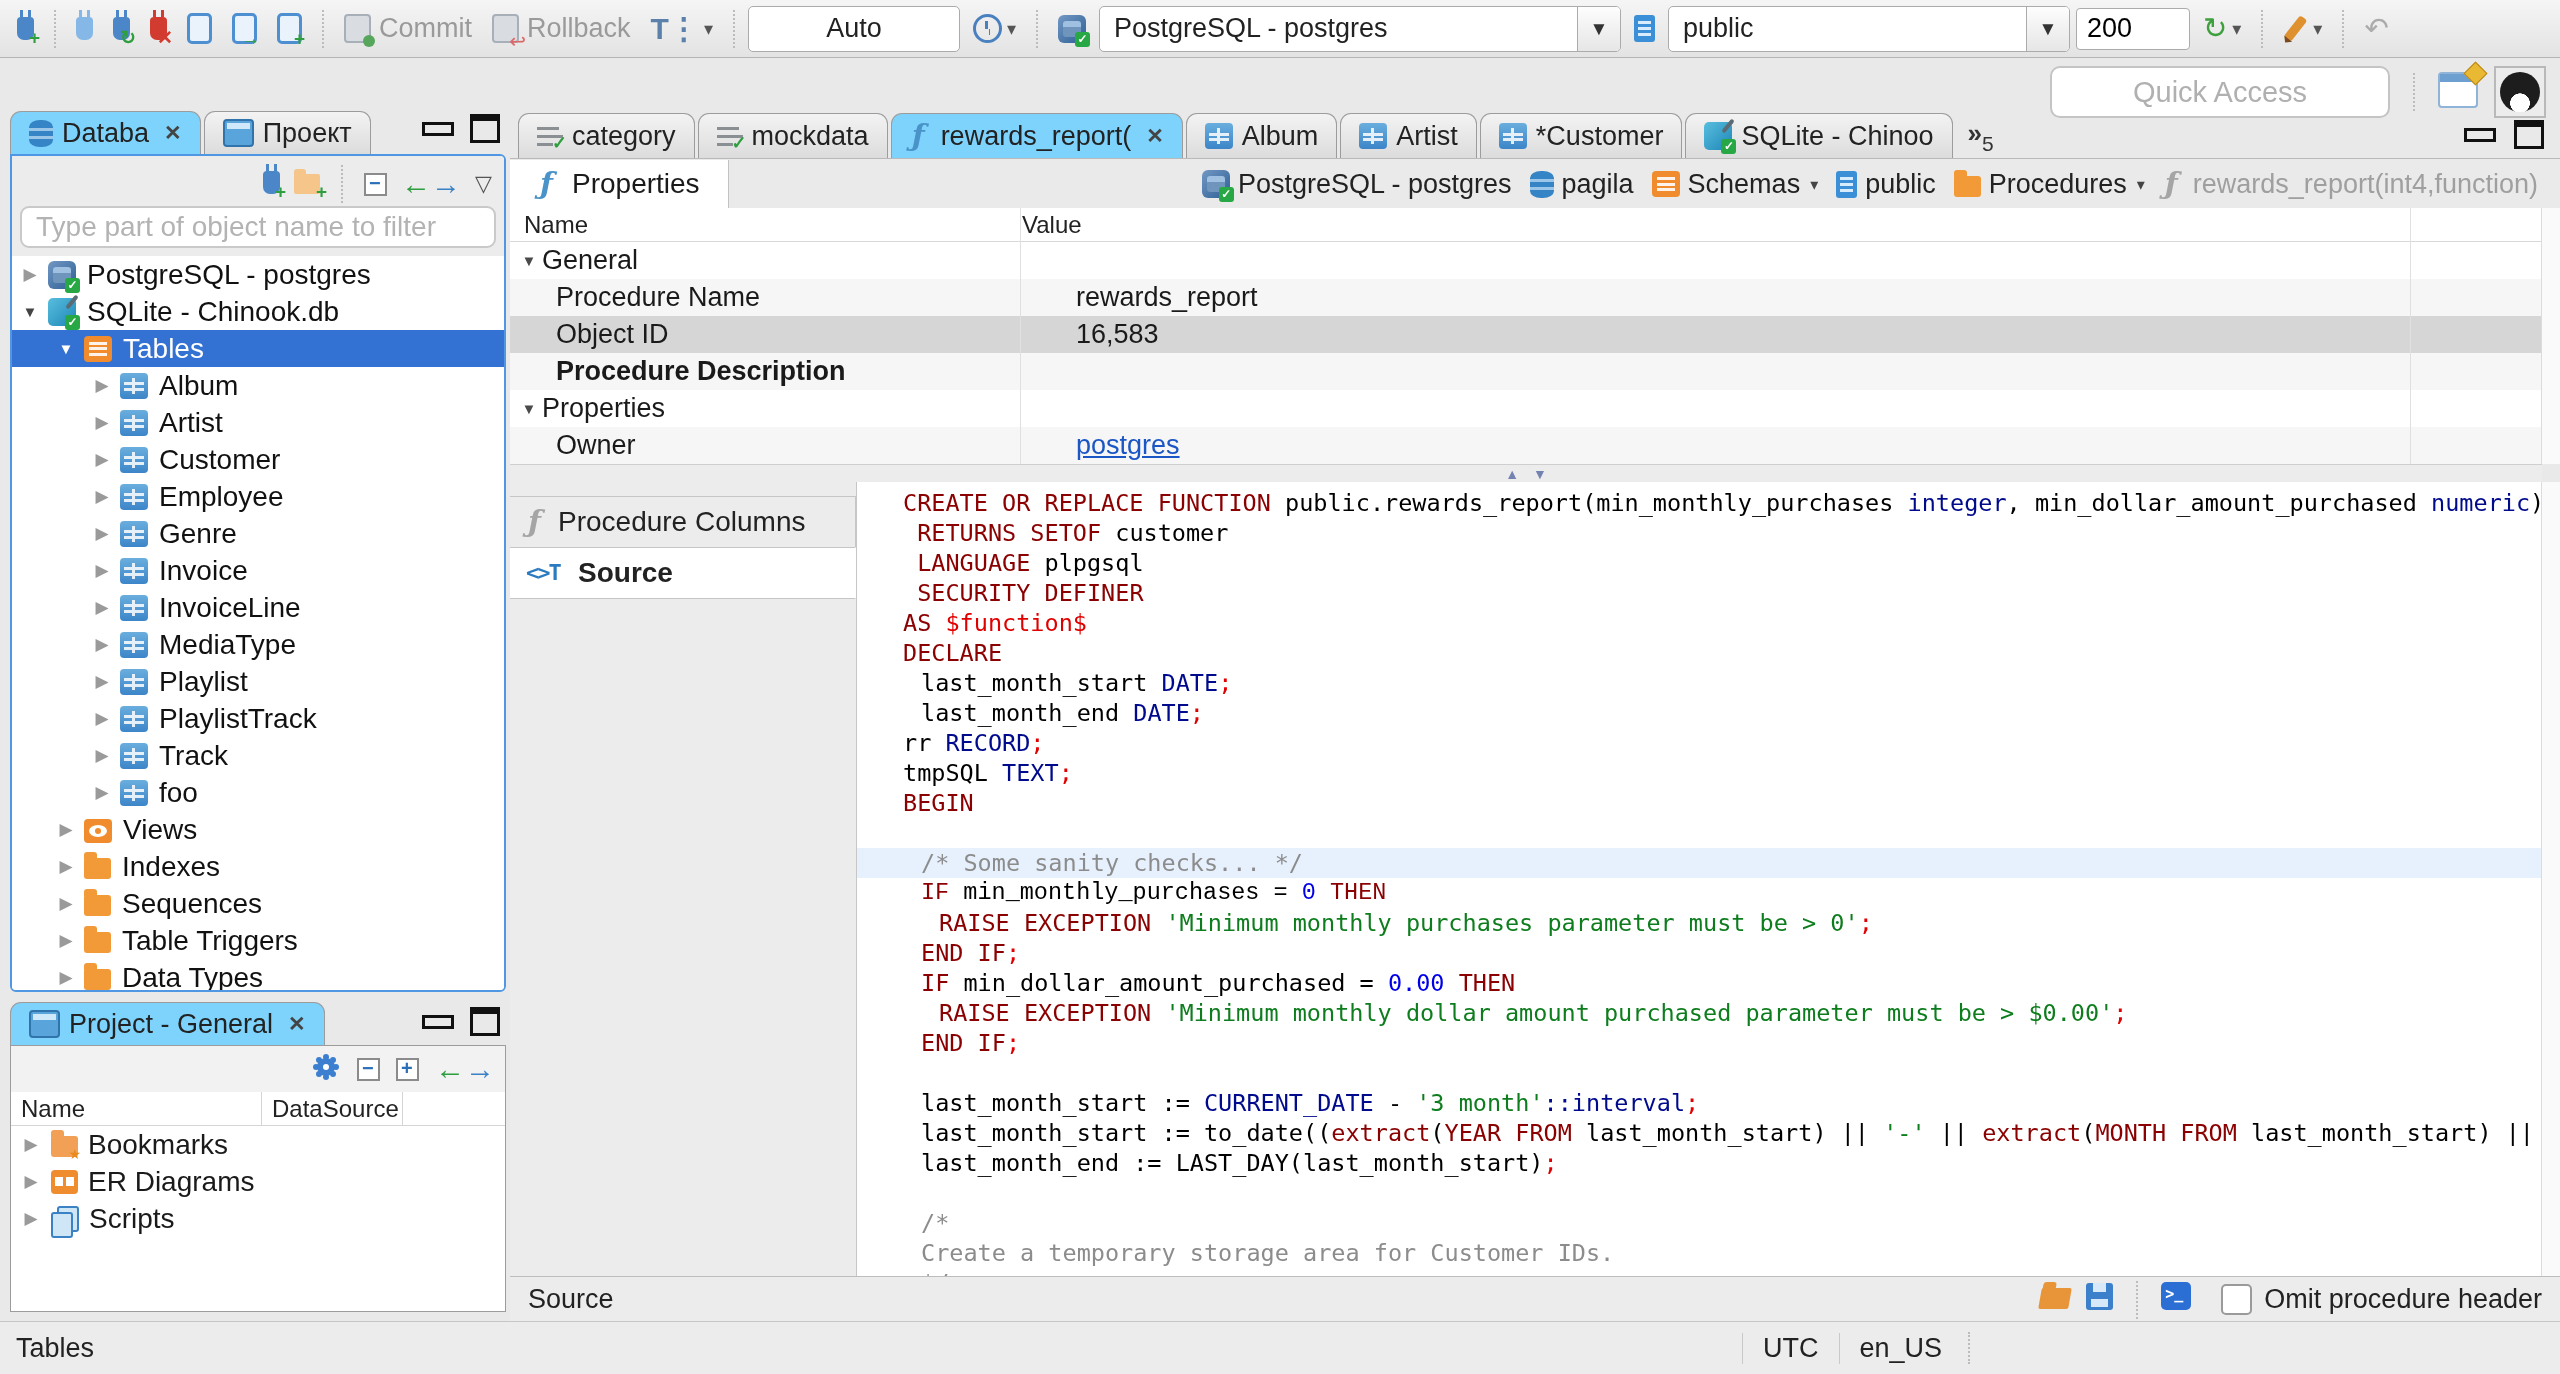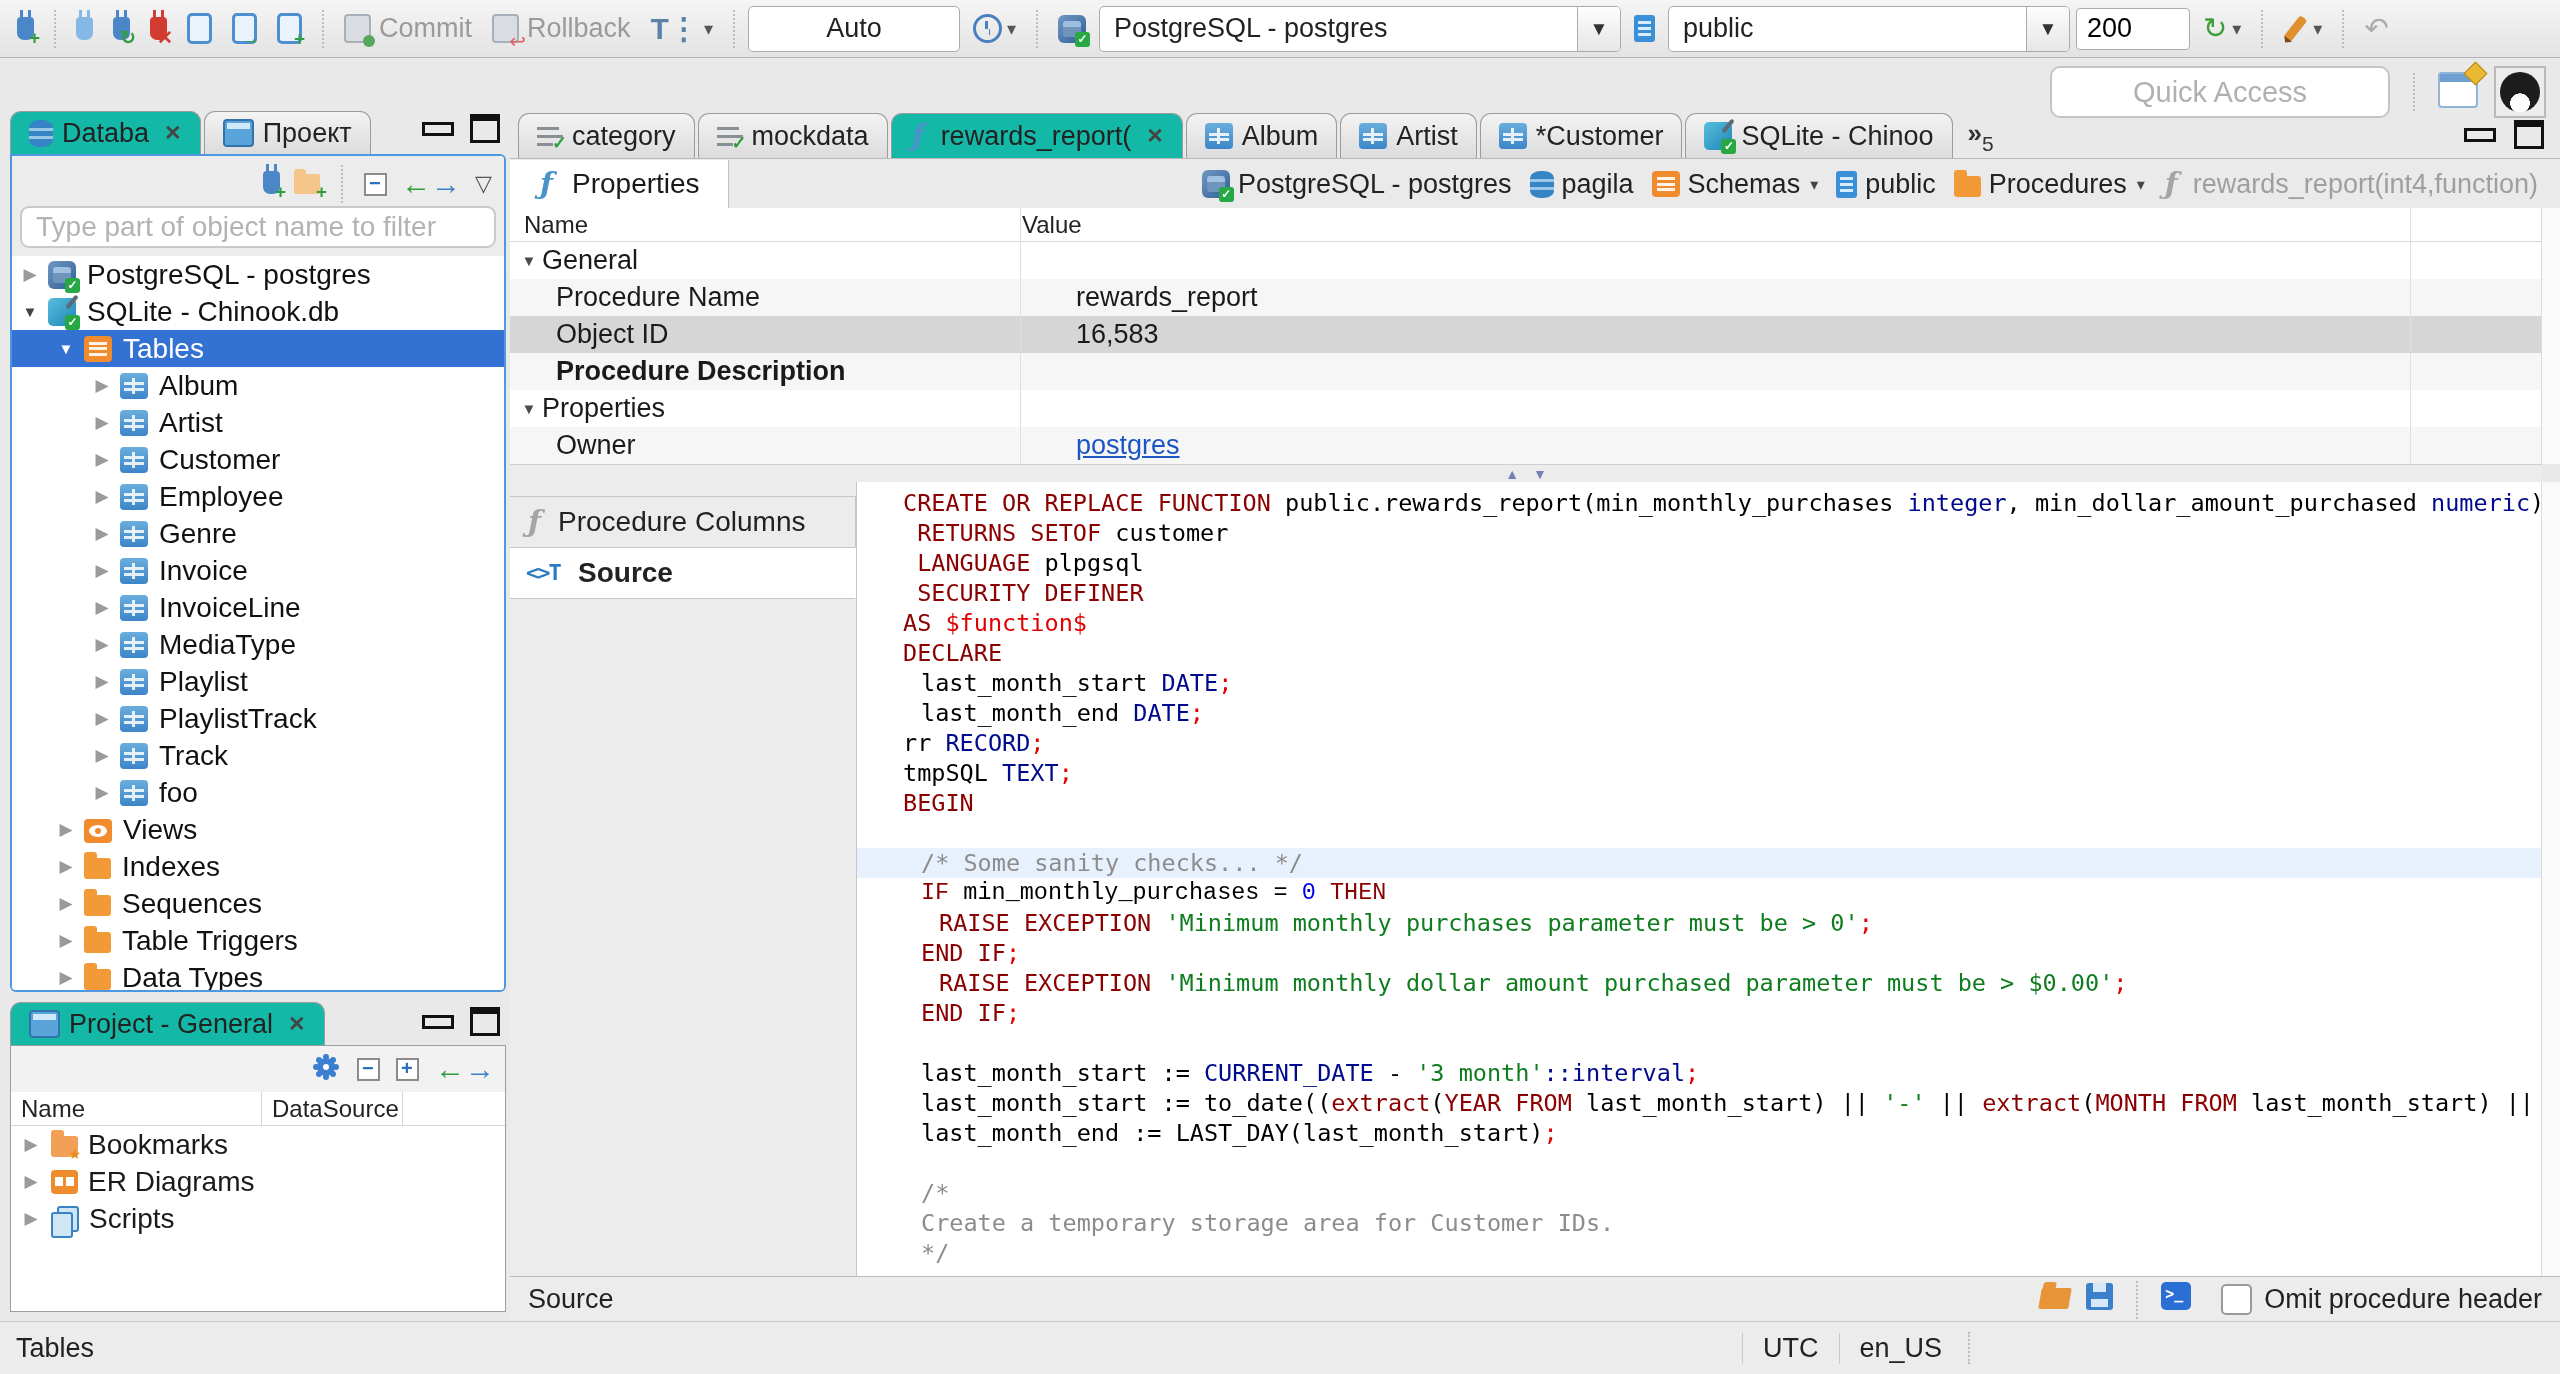--- a/index.html
+++ b/index.html
@@ -101,21 +101,21 @@
   .win-max{width:24px;height:19px;border:3px solid #111;border-top-width:7px}
   .checkbox{width:27px;height:27px;background:#fff;border:2px solid #9a9a9a;border-radius:5px}
 
   
   .qa-row{position:absolute;top:66px;right:14px;display:flex;align-items:center;gap:16px;z-index:4}
   .qa-input{width:300px;height:48px;border:2px solid #c4c4c4;border-radius:10px;font-size:29px;color:#333;padding:0 18px;text-align:center;font-family:"Liberation Sans",sans-serif;background:#fff}
   .qa-input::placeholder{color:#b0b0b0}
 
   
   .tab{height:42px;display:flex;align-items:center;gap:9px;padding:0 18px;border:1px solid #9c9c9c;border-bottom:none;border-radius:11px 11px 0 0;background:linear-gradient(#f3f3f3,#dcdcdc);font-size:27px;color:#222;white-space:nowrap}
-  .tab.active{background:#14b8a6}
+  .tab.active{background:#7dd3fc}
   .tab .close{font-size:21px;color:#444;font-weight:bold;margin-left:6px}
   .tab-label{white-space:nowrap}
 
   
   .sidebar{position:absolute;left:10px;top:112px;width:496px;bottom:52px}
   .nav-tabs{position:absolute;top:0;left:0;right:0;height:42px;display:flex;align-items:flex-end;gap:3px}
   .nav-winctl{position:absolute;right:6px;top:2px;display:flex;gap:16px;align-items:flex-start}
   .nav-body{position:absolute;top:42px;left:0;right:0;height:834px;border:2px solid #4f97e3;border-radius:0 6px 6px 6px;background:#fff;overflow:hidden}
   .nav-top{background:#ececec;padding:6px 8px 8px}
   .nav-toolbar{display:flex;justify-content:flex-end;align-items:center;gap:14px;height:44px;padding-right:4px}
@@ -620,20 +620,21 @@
         <div class="code-line" style="padding-left: 64px;"><span class="tk-p">last_month_start </span><span class="tk-t">DATE</span><span class="tk-r">;</span></div>
         <div class="code-line" style="padding-left: 64px;"><span class="tk-p">last_month_end </span><span class="tk-t">DATE</span><span class="tk-r">;</span></div>
         <div class="code-line" style="padding-left: 46px;"><span class="tk-p">rr </span><span class="tk-t">RECORD</span><span class="tk-r">;</span></div>
         <div class="code-line" style="padding-left: 46px;"><span class="tk-p">tmpSQL </span><span class="tk-t">TEXT</span><span class="tk-r">;</span></div>
         <div class="code-line" style="padding-left: 46px;"><span class="tk-k">BEGIN</span></div>
         <div class="code-line" style="padding-left: 46px;"></div>
         <div class="code-line hl" style="padding-left: 64px;"><span class="tk-c">/* Some sanity checks... */</span></div>
         <div class="code-line" style="padding-left: 64px; font-family: Liberation Mono, monospace;"><span class="tk-k">IF</span><span class="tk-p"> min_monthly_purchases = </span><span class="tk-n">0</span><span class="tk-k"> THEN</span></div>
         <div class="code-line" style="padding-left: 82px;"><span class="tk-k">RAISE EXCEPTION </span><span class="tk-s">'Minimum monthly purchases parameter must be &gt; 0'</span><span class="tk-r">;</span></div>
         <div class="code-line" style="padding-left: 64px;"><span class="tk-k">END IF</span><span class="tk-r">;</span></div>
+        <div class="code-line" style="padding-left: 64px;"><span class="tk-k">IF</span><span class="tk-p"> min_dollar_amount_purchased = </span><span class="tk-n">0.00</span><span class="tk-k"> THEN</span></div>
         <div class="code-line" style="padding-left: 82px;"><span class="tk-k">RAISE EXCEPTION </span><span class="tk-s">'Minimum monthly dollar amount purchased parameter must be &gt; $0.00'</span><span class="tk-r">;</span></div>
         <div class="code-line" style="padding-left: 64px;"><span class="tk-k">END IF</span><span class="tk-r">;</span></div>
         <div class="code-line" style="padding-left: 46px;"></div>
         <div class="code-line" style="padding-left: 64px;"><span class="tk-p">last_month_start := </span><span class="tk-t">CURRENT_DATE</span><span class="tk-p"> - </span><span class="tk-s">'3 month'</span><span class="tk-t">::interval</span><span class="tk-r">;</span></div>
         <div class="code-line" style="padding-left: 64px;"><span class="tk-p">last_month_start := to_date((</span><span class="tk-k">extract</span><span class="tk-p">(</span><span class="tk-k">YEAR FROM</span><span class="tk-p"> last_month_start) || </span><span class="tk-s">'-'</span><span class="tk-p"> || </span><span class="tk-k">extract</span><span class="tk-p">(</span><span class="tk-k">MONTH FROM</span><span class="tk-p"> last_month_start) || </span></div>
         <div class="code-line" style="padding-left: 64px;"><span class="tk-p">last_month_end := LAST_DAY(last_month_start)</span><span class="tk-r">;</span></div>
         <div class="code-line" style="padding-left: 46px;"></div>
         <div class="code-line" style="padding-left: 64px;"><span class="tk-c">/*</span></div>
         <div class="code-line" style="padding-left: 64px;"><span class="tk-c">Create a temporary storage area for Customer IDs.</span></div>
         <div class="code-line" style="padding-left: 64px;"><span class="tk-c">*/</span></div>

